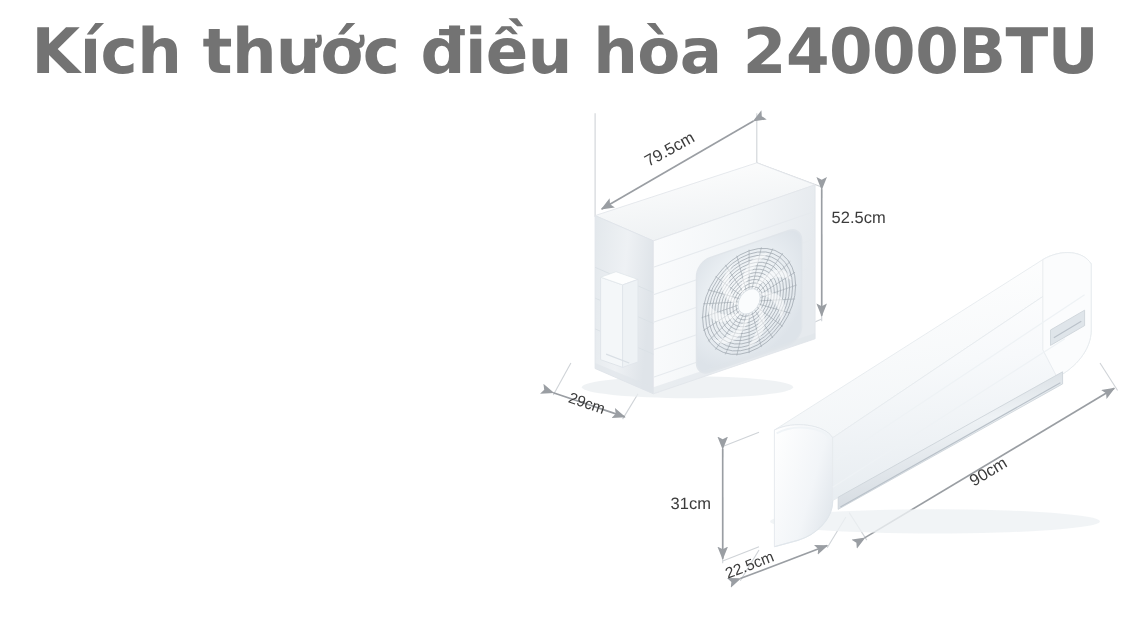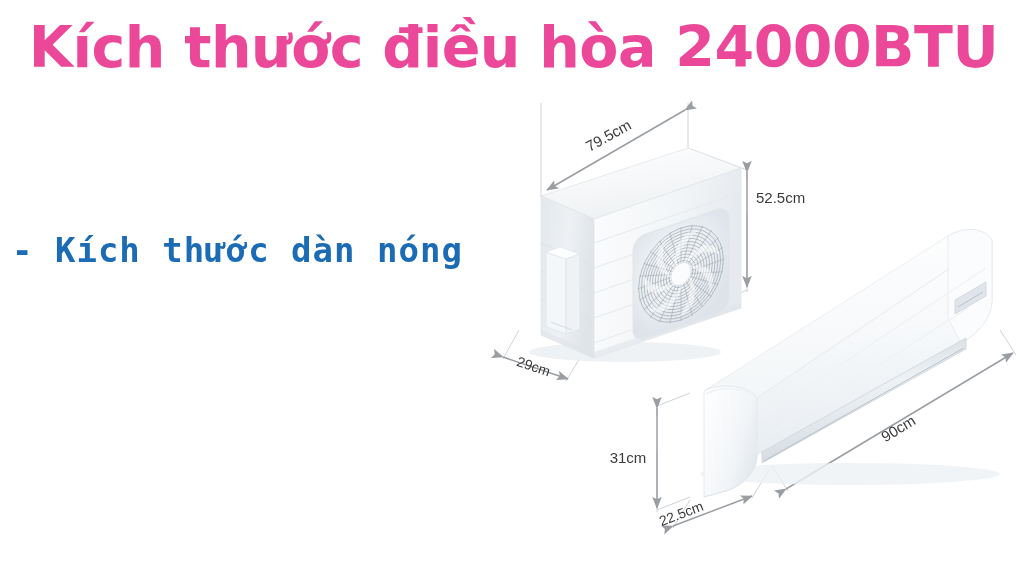--- a/index.html
+++ b/index.html
@@ -50,24 +50,23 @@
     font-size:15px;
     fill:#3b3b3b;
   }
   .dimlabel.sm{font-size:14px;}
 </style>
 </head>
 <body>
 
 <div id="page">
 
-  <div class="title" style="color:#ec4899">Kích thước điều hòa 24000BTU</div>
+  <div class="title" style="color:#737373">Kích thước điều hòa 24000BTU</div>
 
   <div class="bullets" style="color:#1b6cb5">
-    <div>- Kích thước dàn nóng</div>
   </div>
 
   <svg class="diagram" viewBox="0 0 1027 581">
     <defs>
 
       <marker id="ah" markerWidth="9" markerHeight="9" refX="7.4" refY="3.2" orient="auto">
         <path d="M0,0 L8,3.2 L0,6.4 L1.6,3.2 Z" fill="#9a9ea3"></path>
       </marker>
       <marker id="ahs" markerWidth="9" markerHeight="9" refX="7.4" refY="3.2" orient="auto">
         <path d="M0,0 L8,3.2 L0,6.4 L1.6,3.2 Z" fill="#9a9ea3"></path>

